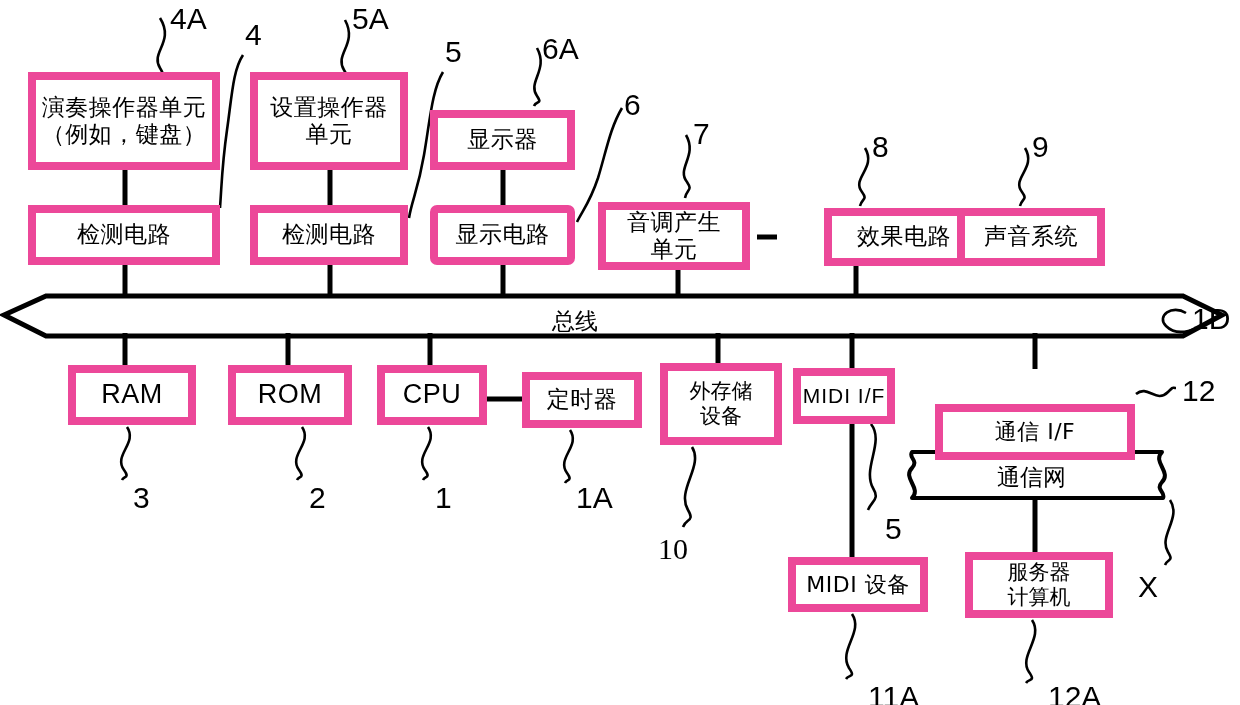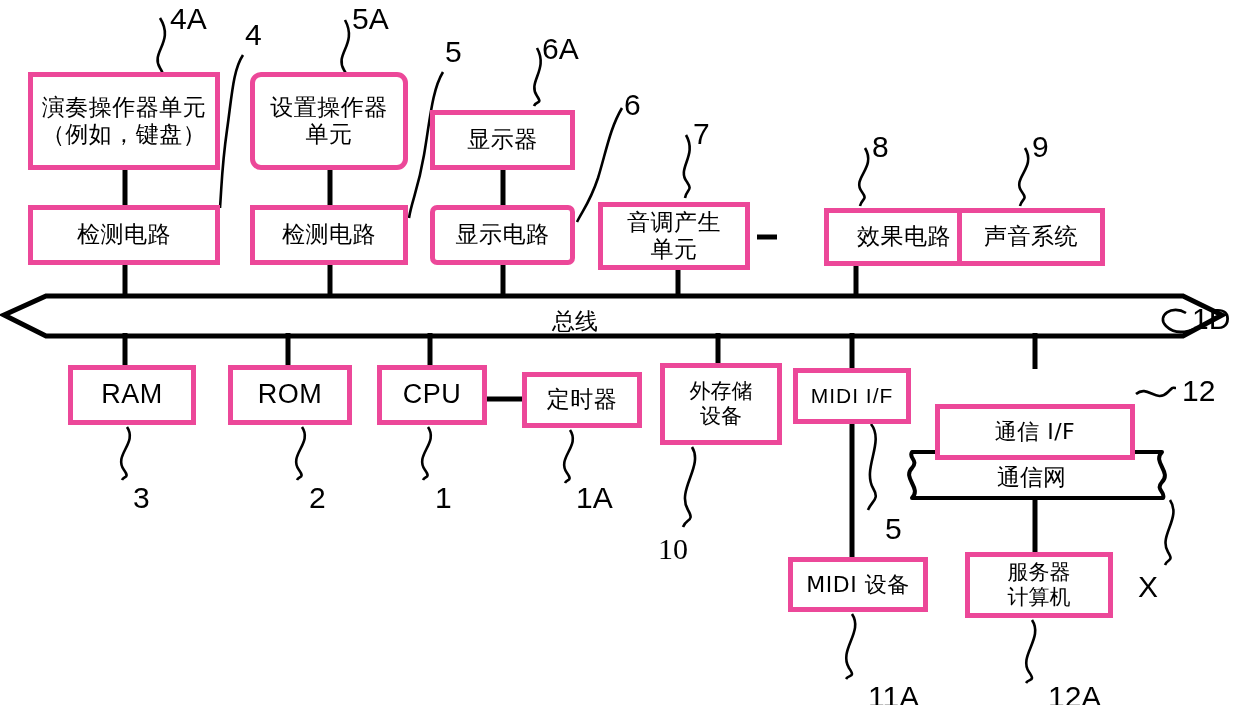--- a/index.html
+++ b/index.html
@@ -20,21 +20,21 @@
     position: absolute;
     left: 0;
     top: 0;
     width: 1240px;
     height: 705px;
   }
   
   .box {
     position: absolute;
     box-sizing: border-box;
-    border: 5px solid #ec4899;
+    border: 8px solid #ec4899;
     background: #ffffff;
     display: flex;
     align-items: center;
     justify-content: center;
     text-align: center;
     color: #000;
     line-height: 1.18;
     z-index: 5;
   }
   .box .lbl {
@@ -184,21 +184,21 @@
 
       <path d="M 1032,620 C 1044,638 1018,656 1029,672 C 1036,682 1029,678 1026,683" stroke-width="2.6"></path>
     </g>
   </svg>
 
   <div class="box cjk" style="left:28px; top:72px; width:192px; height:98px;">
     <span class="lbl">演奏操作器单元
 （例如，键盘）</span>
   </div>
 
-  <div class="box cjk" style="left:250px; top:72px; width:158px; height:98px;border-radius:11px;">
+  <div class="box cjk" style="left:250px; top:72px; width:158px; height:98px;">
     <span class="lbl">设置操作器
 单元</span>
   </div>
 
   <div class="box cjk" style="left:430px; top:110px; width:145px; height:60px;">
     <span class="lbl">显示器</span>
   </div>
 
   <div class="box cjk" style="left:28px; top:205px; width:192px; height:60px;">
     <span class="lbl">检测电路</span>
@@ -239,21 +239,21 @@
 
   <div class="box cjk" style="left:522px; top:372px; width:120px; height:56px;">
     <span class="lbl">定时器</span>
   </div>
 
   <div class="box cjk-sm" style="left:660px; top:363px; width:122px; height:82px;">
     <span class="lbl">外存储
 设备</span>
   </div>
 
-  <div class="box latin-mid" style="left:793px; top:368px; width:118px; height:56px;">
+  <div class="box latin-mid" style="left:793px; top:368px; width:102px; height:56px;">
     <span class="lbl">MIDI I/F</span>
   </div>
 
   <div class="box mixed" style="left:935px; top:368px; width:200px; height:56px;margin-top:36px;">
     <span class="lbl">通信 I/F</span>
   </div>
 
   <div class="box mixed" style="left:788px; top:557px; width:140px; height:55px;">
     <span class="lbl">MIDI 设备</span>
   </div>

